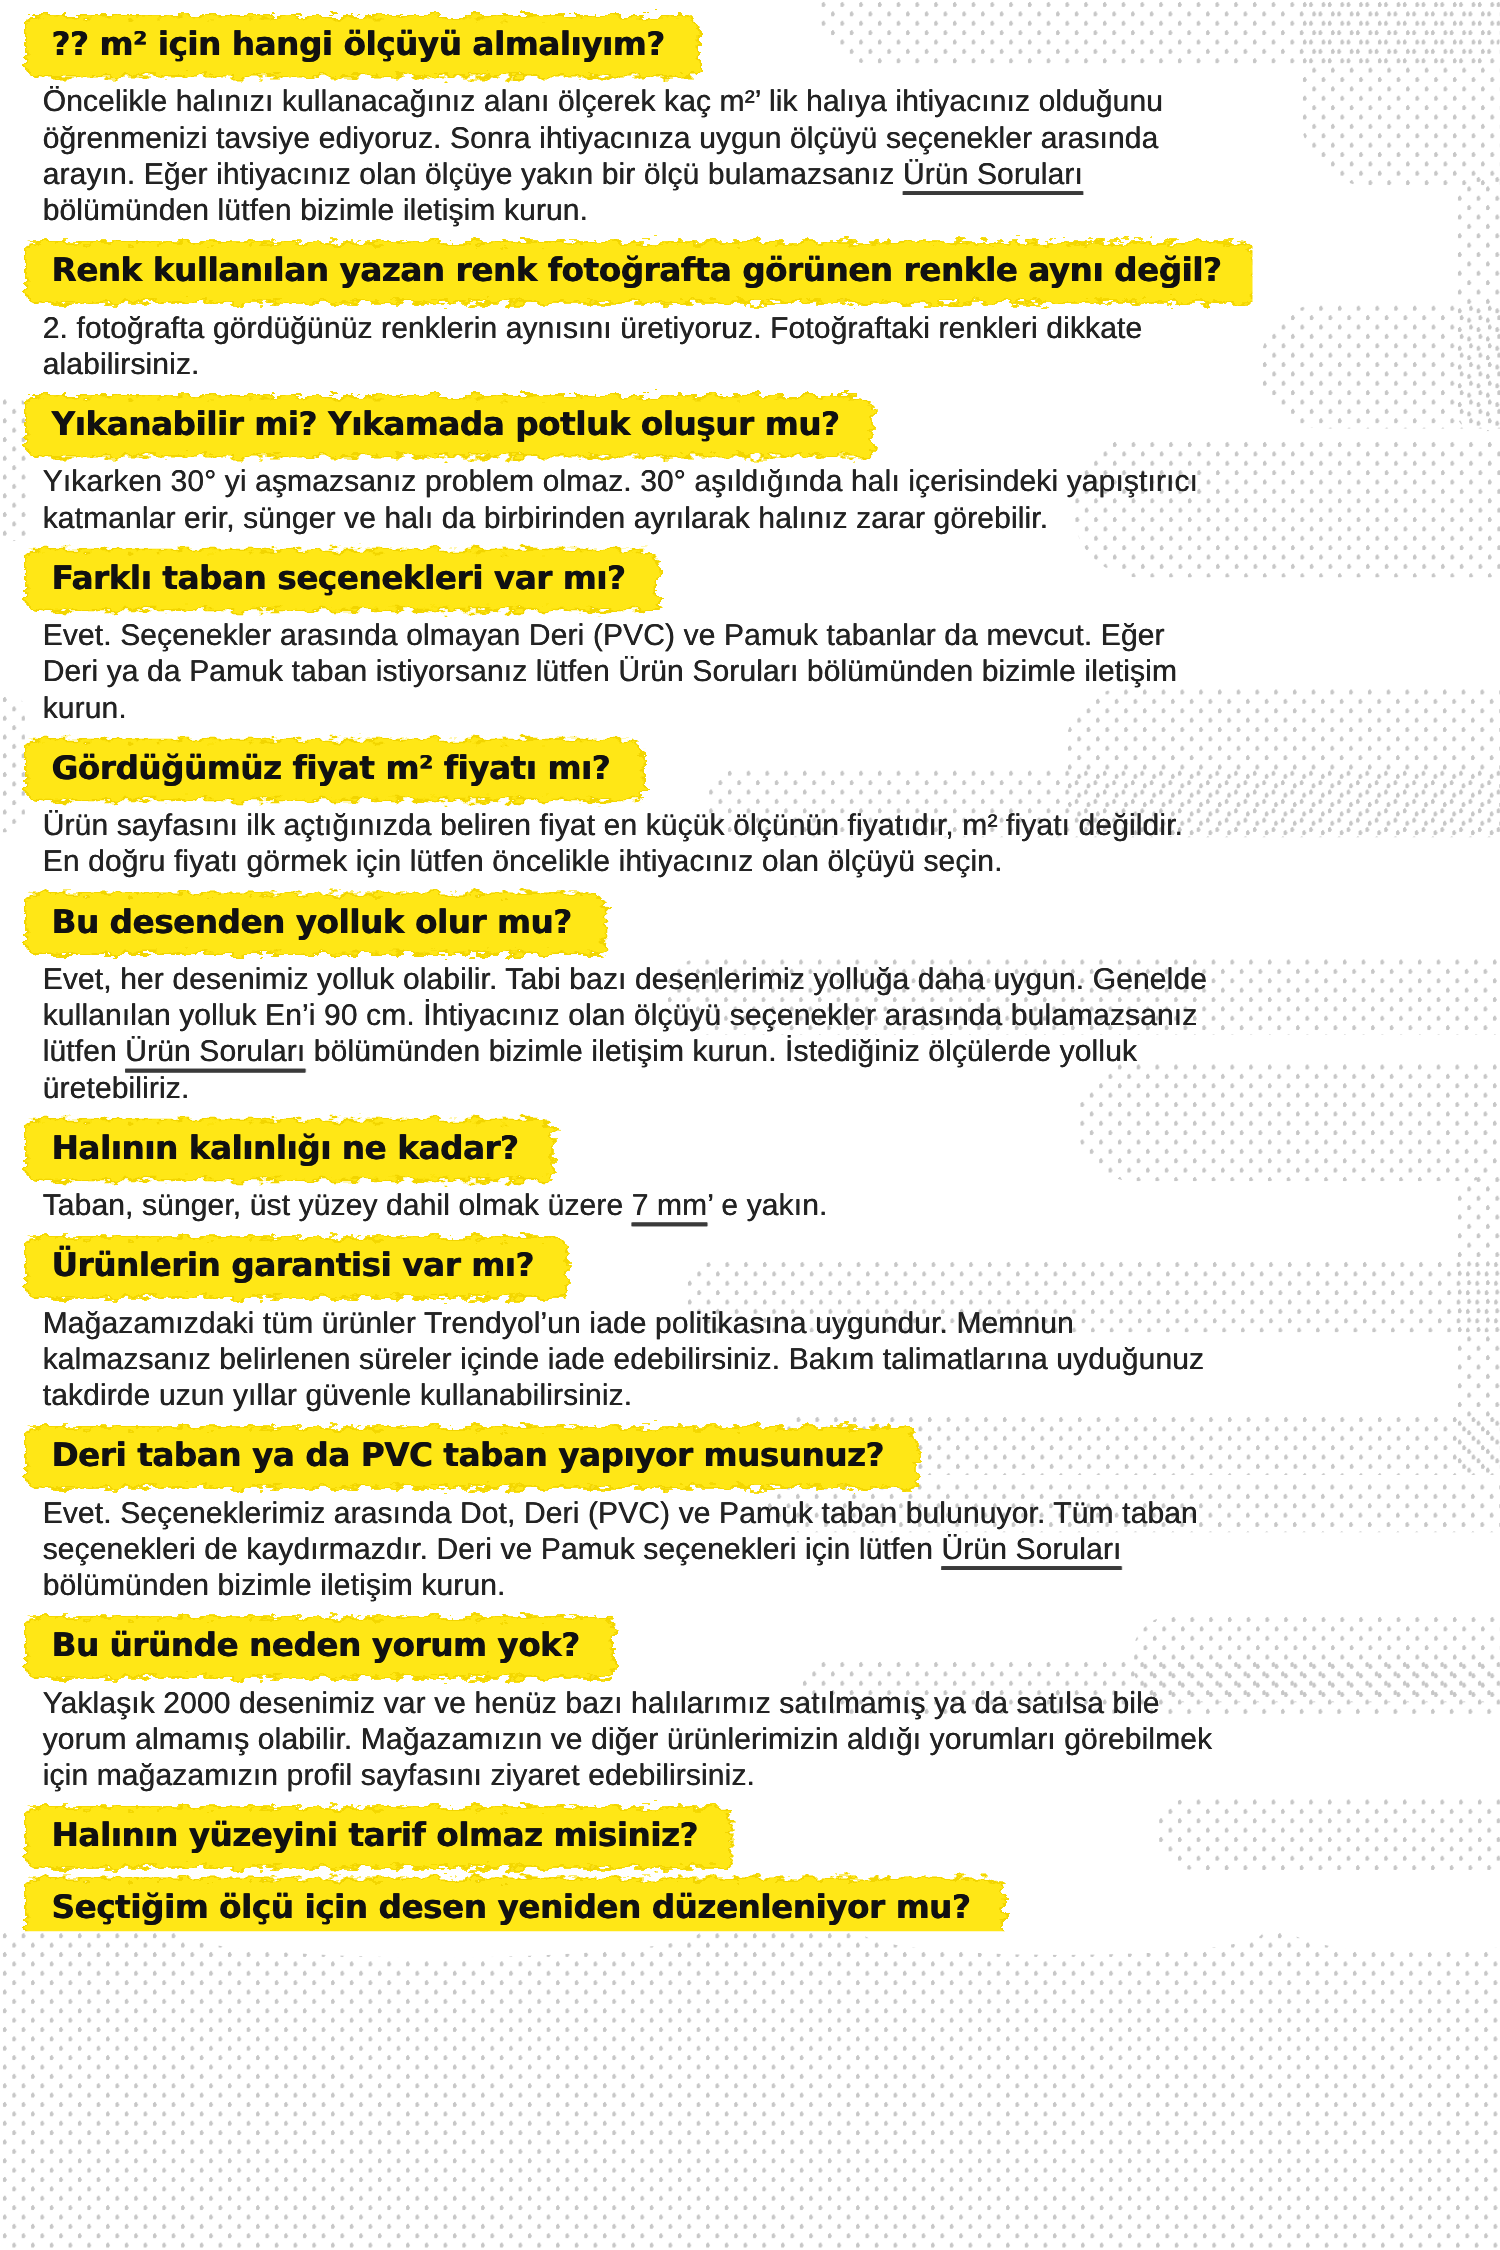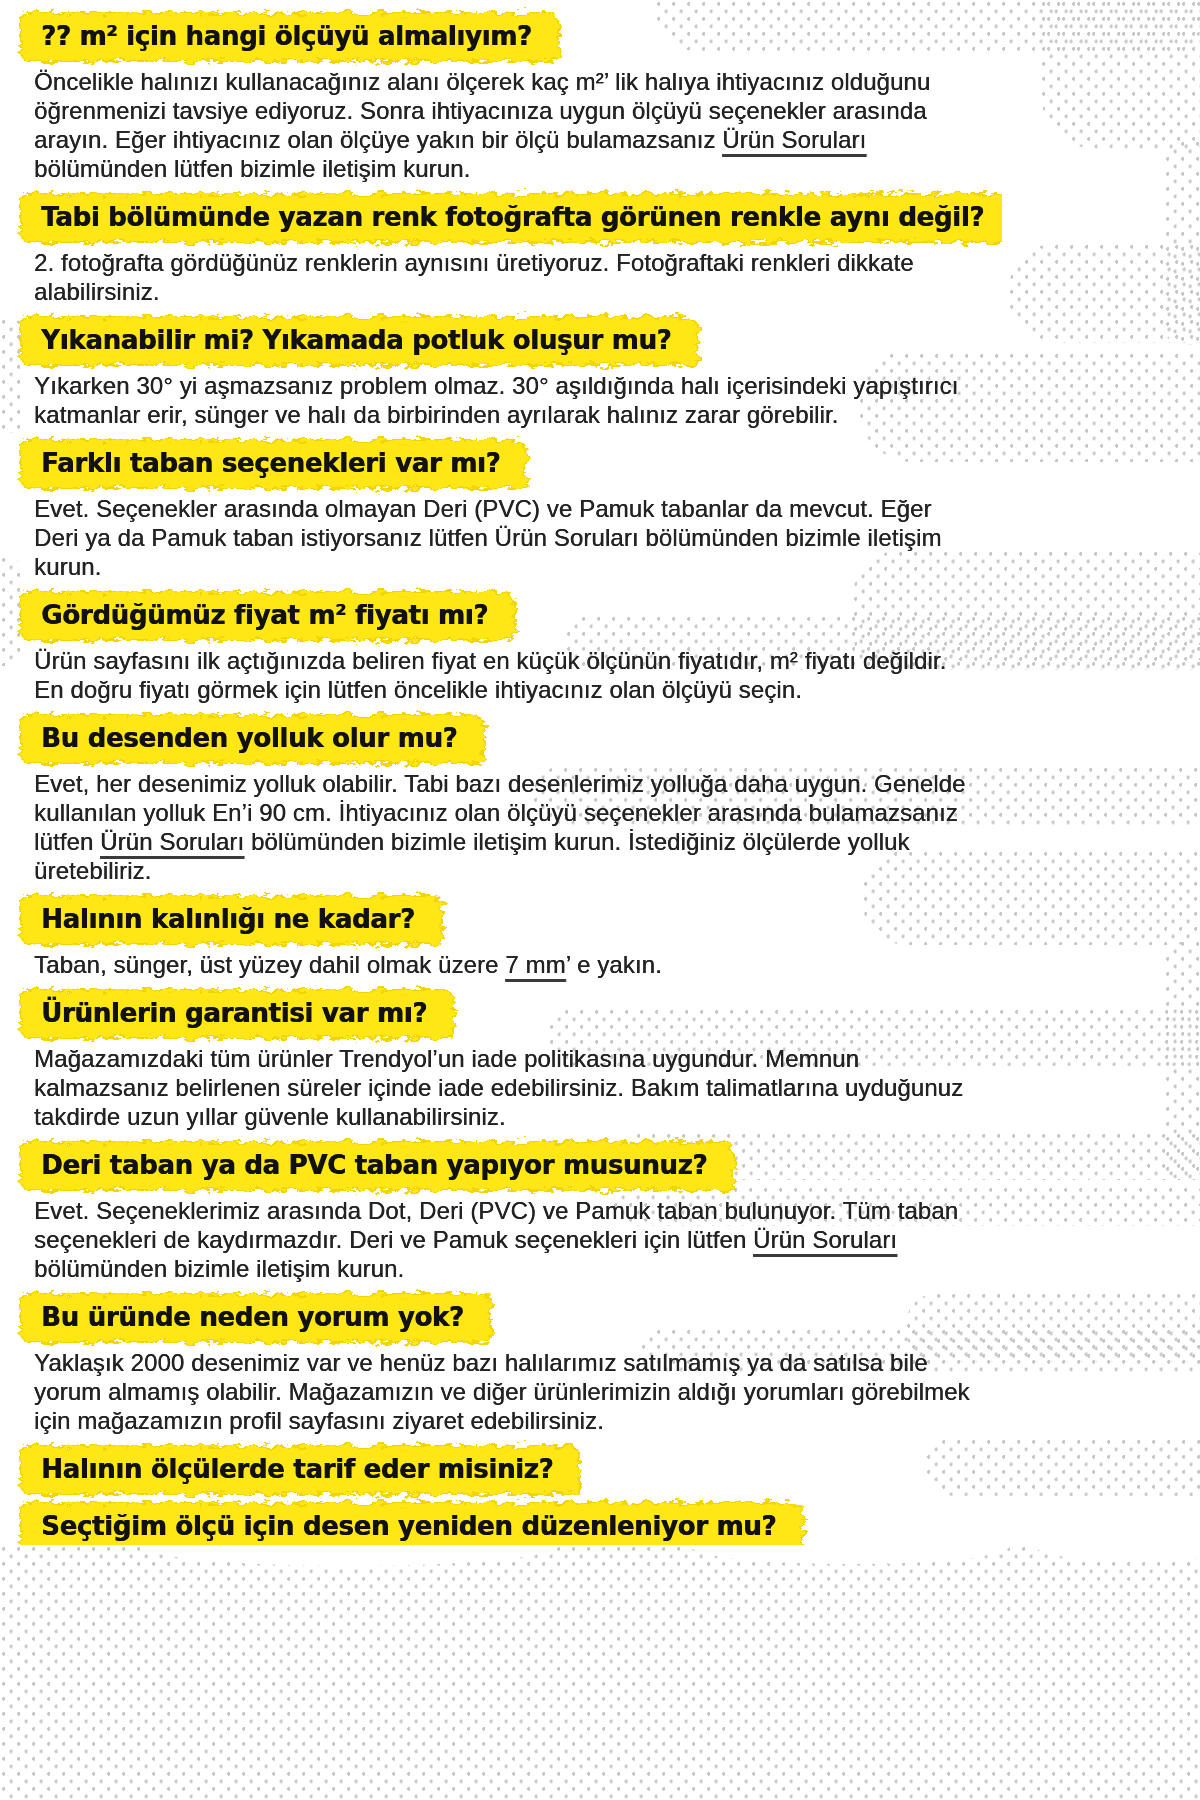--- a/index.html
+++ b/index.html
@@ -129,21 +129,21 @@
   <div class="mask" style="left:690px;top:1528px;width:320px;height:36px;border-radius:50%;"></div>
   <div class="mask" style="left:1030px;top:1522px;width:210px;height:40px;border-radius:50%;"></div>
 
   <main class="content">
     <section class="faq-item">
       <h2 class="q"><span class="hl">?? m² için hangi ölçüyü almalıyım?</span></h2>
       <p class="a"><span>Öncelikle halınızı kullanacağınız alanı ölçerek kaç m²’ lik halıya ihtiyacınız olduğunu öğrenmenizi tavsiye ediyoruz. Sonra ihtiyacınıza uygun ölçüyü seçenekler arasında arayın. Eğer ihtiyacınız olan ölçüye yakın bir ölçü bulamazsanız </span><span class="u">Ürün Soruları</span><span> bölümünden lütfen bizimle iletişim kurun.</span></p>
     </section>
 
     <section class="faq-item">
-      <h2 class="q"><span class="hl">Tabi bölümünde yazan renk fotoğrafta görünen renkle aynı değil?</span></h2>
+      <h2 class="q"><span class="hl">Renk kullanılan yazan renk fotoğrafta görünen renkle aynı değil?</span></h2>
       <p class="a"><span>2. fotoğrafta gördüğünüz renklerin aynısını üretiyoruz. Fotoğraftaki renkleri dikkate alabilirsiniz.</span></p>
     </section>
 
     <section class="faq-item">
       <h2 class="q"><span class="hl">Yıkanabilir mi? Yıkamada potluk oluşur mu?</span></h2>
       <p class="a"><span>Yıkarken 30° yi aşmazsanız problem olmaz. 30° aşıldığında halı içerisindeki yapıştırıcı katmanlar erir, sünger ve halı da birbirinden ayrılarak halınız zarar görebilir.</span></p>
     </section>
 
     <section class="faq-item">
       <h2 class="q"><span class="hl">Farklı taban seçenekleri var mı?</span></h2>
@@ -174,21 +174,21 @@
       <h2 class="q"><span class="hl">Deri taban ya da PVC taban yapıyor musunuz?</span></h2>
       <p class="a"><span>Evet. Seçeneklerimiz arasında Dot, Deri (PVC) ve Pamuk taban bulunuyor. Tüm taban seçenekleri de kaydırmazdır. Deri ve Pamuk seçenekleri için lütfen </span><span class="u">Ürün Soruları</span><span> bölümünden bizimle iletişim kurun.</span></p>
     </section>
 
     <section class="faq-item">
       <h2 class="q"><span class="hl">Bu üründe neden yorum yok?</span></h2>
       <p class="a"><span>Yaklaşık 2000 desenimiz var ve henüz bazı halılarımız satılmamış ya da satılsa bile yorum almamış olabilir. Mağazamızın ve diğer ürünlerimizin aldığı yorumları görebilmek için mağazamızın profil sayfasını ziyaret edebilirsiniz.</span></p>
     </section>
 
     <section class="faq-item">
-      <h2 class="q"><span class="hl">Halının ölçülerde tarif eder misiniz?</span></h2>
+      <h2 class="q"><span class="hl">Halının yüzeyini tarif olmaz misiniz?</span></h2>
     </section>
 
     <section class="faq-item">
       <h2 class="q"><span class="hl">Seçtiğim ölçü için desen yeniden düzenleniyor mu?</span></h2>
       <p class="a"><span>Evet. Her ölçü için tasarım uyarlama çalışması satılmamış ve desen, ölçüye en uygun hale getiriliyor.</span></p>
     </section>
   </main>
 
 </div>
 

